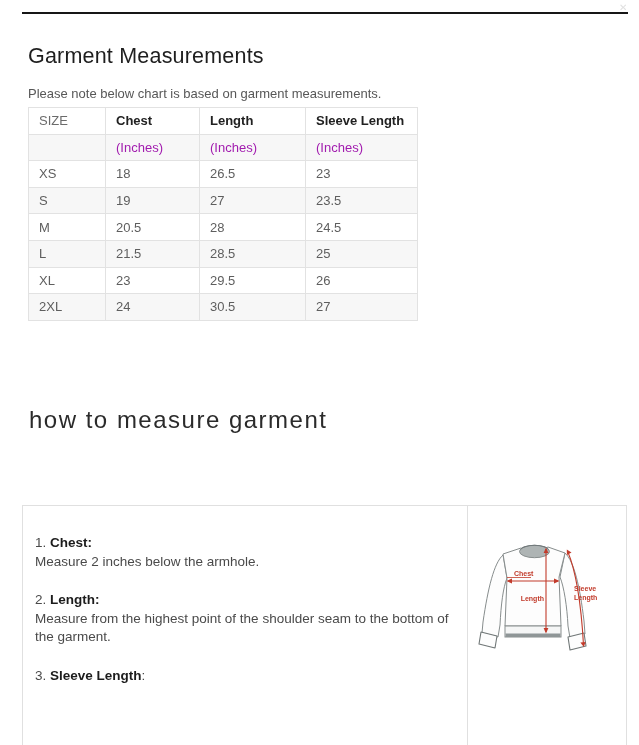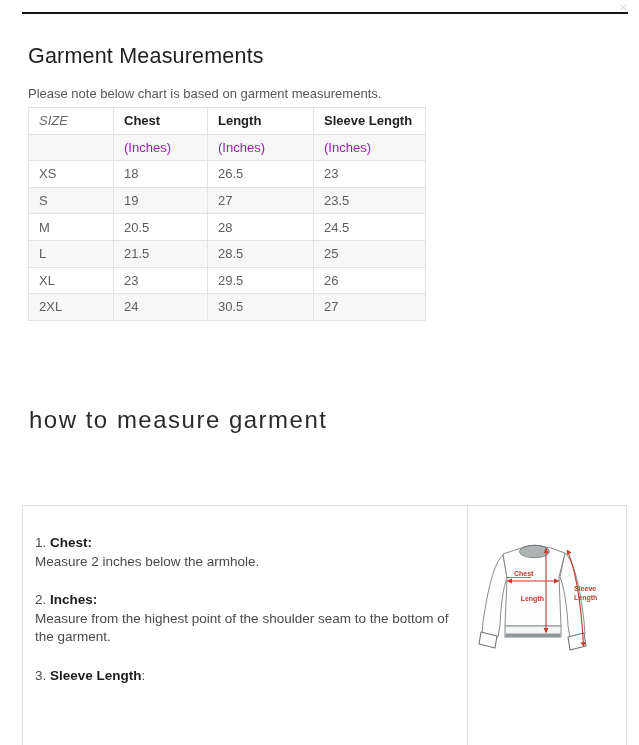--- a/index.html
+++ b/index.html
@@ -58,21 +58,21 @@
     font-size: 13px;
     text-align: left;
     vertical-align: middle;
     white-space: nowrap;
   }
   table.size-chart th { font-weight: 700; color: #212121; }
   table.size-chart th.size-col { font-weight: 400; color: #6b6b6b; }
   table.size-chart td { color: #5e5e5e; }
   table.size-chart tbody tr:nth-child(odd) td { background: #f7f7f7; }
   table.size-chart tbody tr.units-row td { color: #a21caf; }
-  .col-size   { width: 85px; font-style: italic; }
+  .col-size   { width: 77px; }
   .col-chest  { width: 94px; }
   .col-length { width: 106px; }
   .col-sleeve { width: 112px; }
 
   .section-title {
     position: absolute;
     left: 29px; top: 406px;
     font-size: 24px;
     font-weight: 400;
     letter-spacing: 1.5px;
@@ -187,21 +187,21 @@
   </table>
 
   <h2 class="section-title">how to measure garment</h2>
 
   <div class="measure-box">
     <div class="instructions">
 
       <p class="instr-head"><span>1. </span><b>Chest:</b><span></span></p>
       <p class="instr-text">Measure 2 inches below the armhole.</p>
 
-      <p class="instr-head"><span>2. </span><b>Inches:</b><span></span></p>
+      <p class="instr-head"><span>2. </span><b>Length:</b><span></span></p>
       <p class="instr-text">Measure from the highest point of the shoulder seam to the bottom of the garment.</p>
 
       <p class="instr-head"><span>3. </span><b>Sleeve Length</b><span>:</span></p>
 
     </div>
     <div class="diagram-cell">
       <svg width="155" height="132" viewBox="0 0 155 132">
 
         <path d="M 33,29 C 24,37 18,62 13,96 L 12,107 L 28,111 L 30,99 C 31,79 33,62 37,52 Z" fill="#fdfdfd" stroke="#878d8d" stroke-width="1" stroke-linejoin="round"></path>
 

